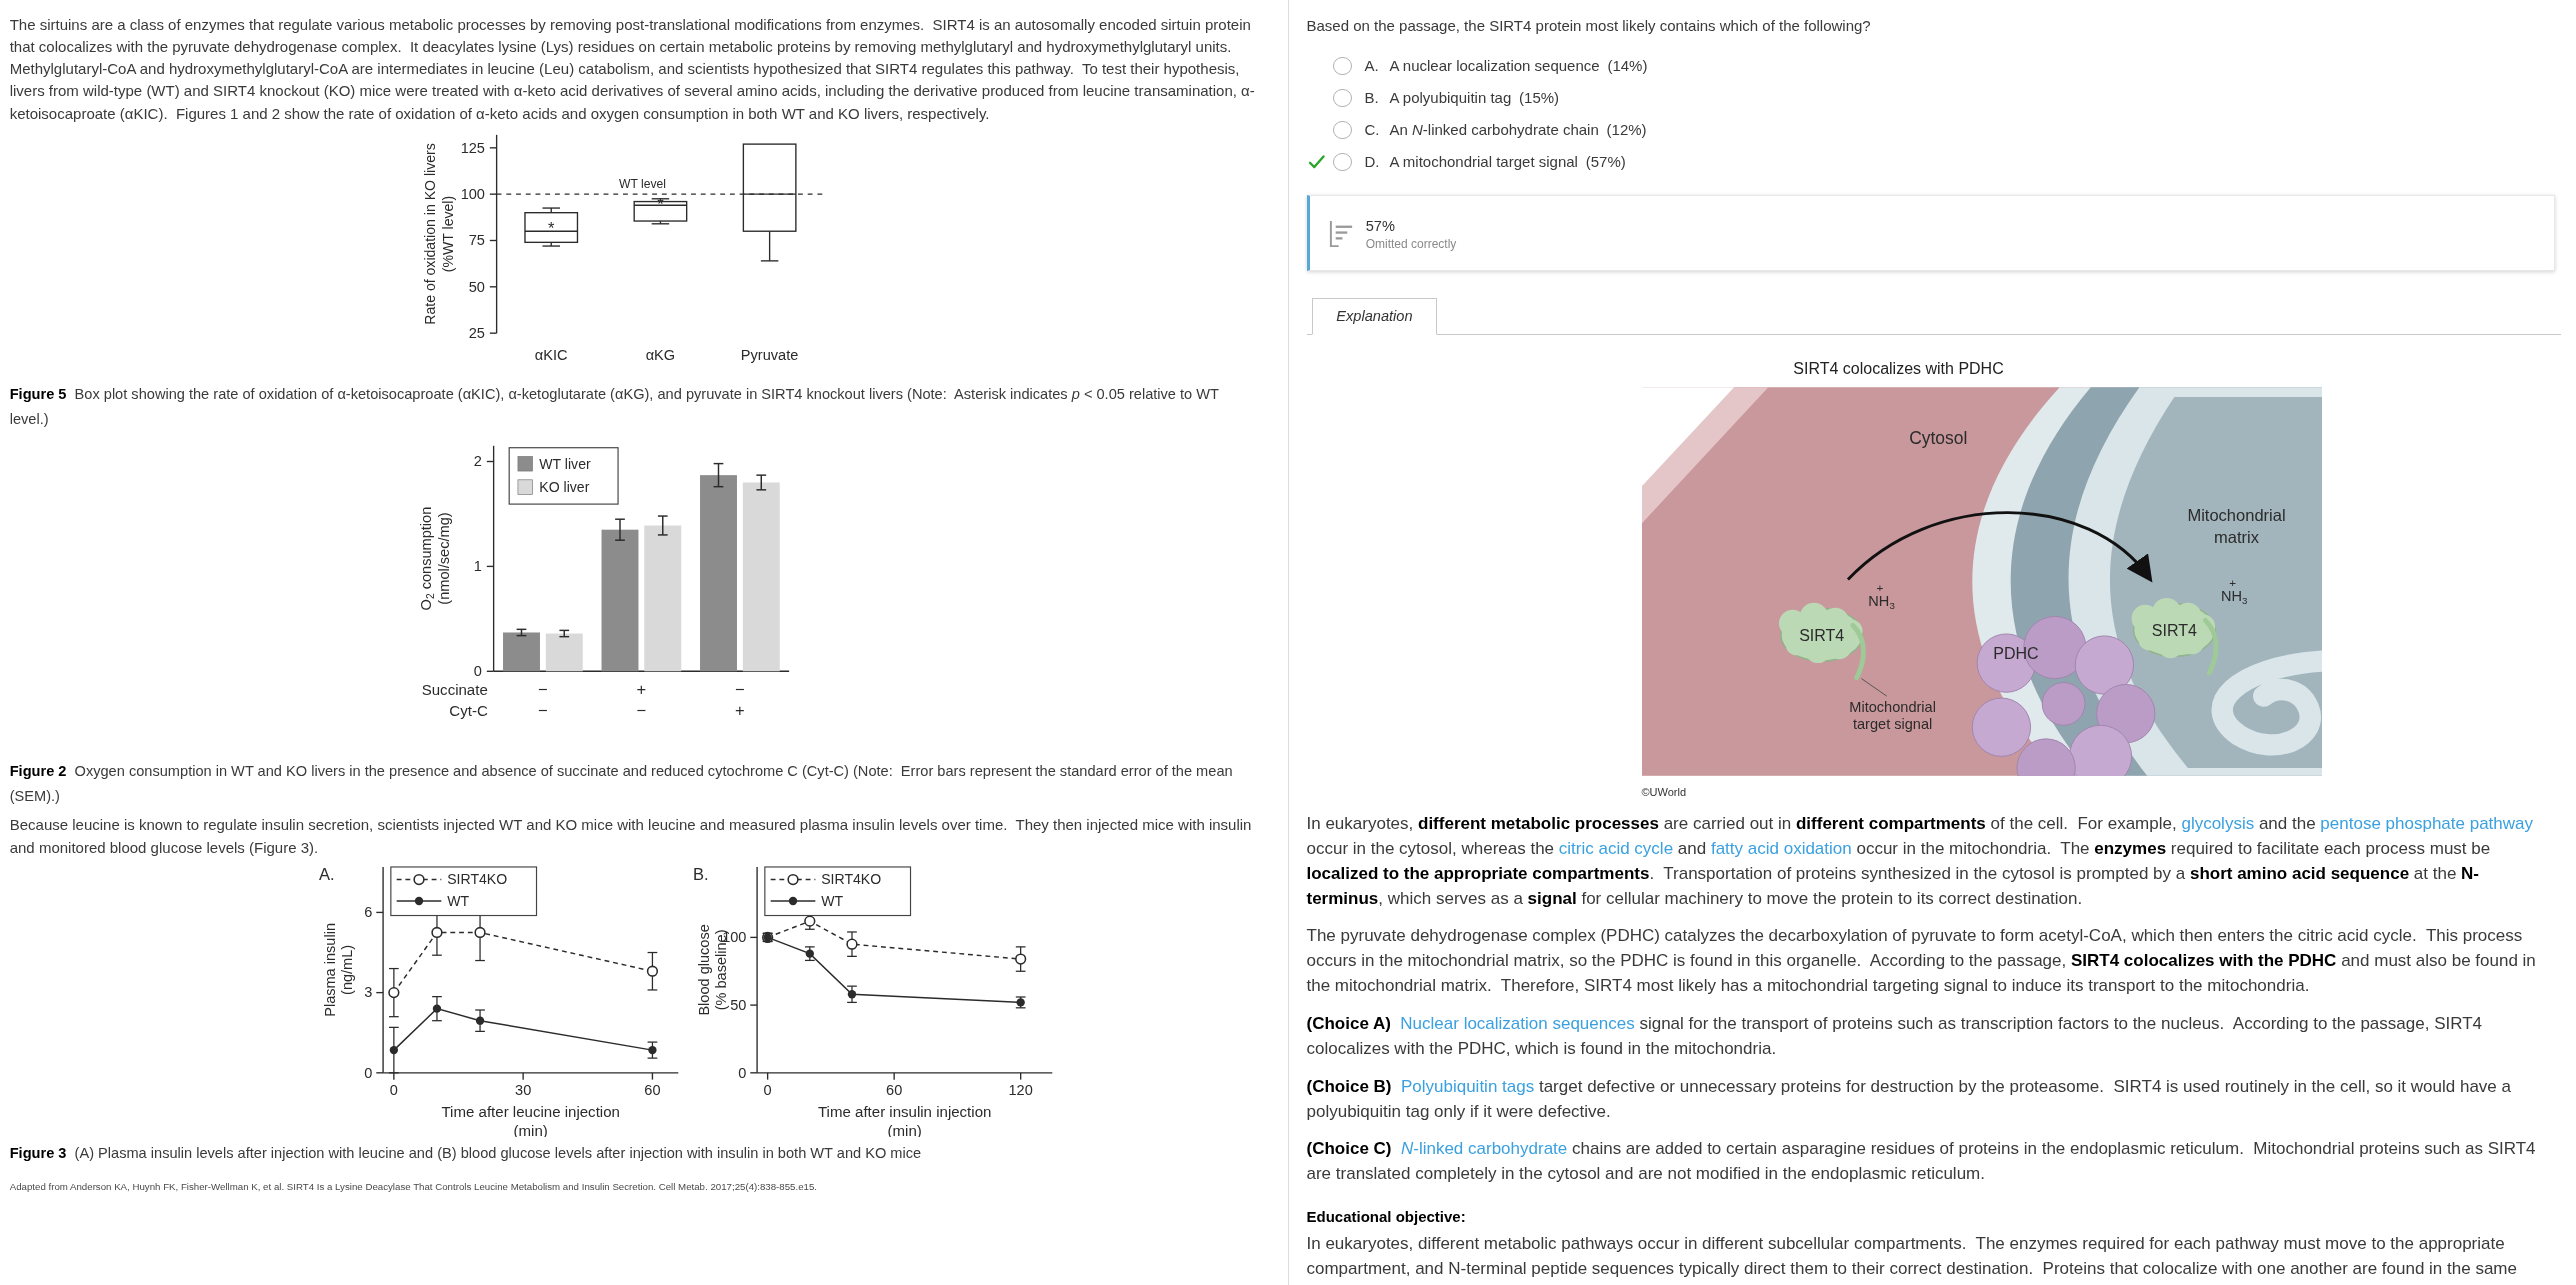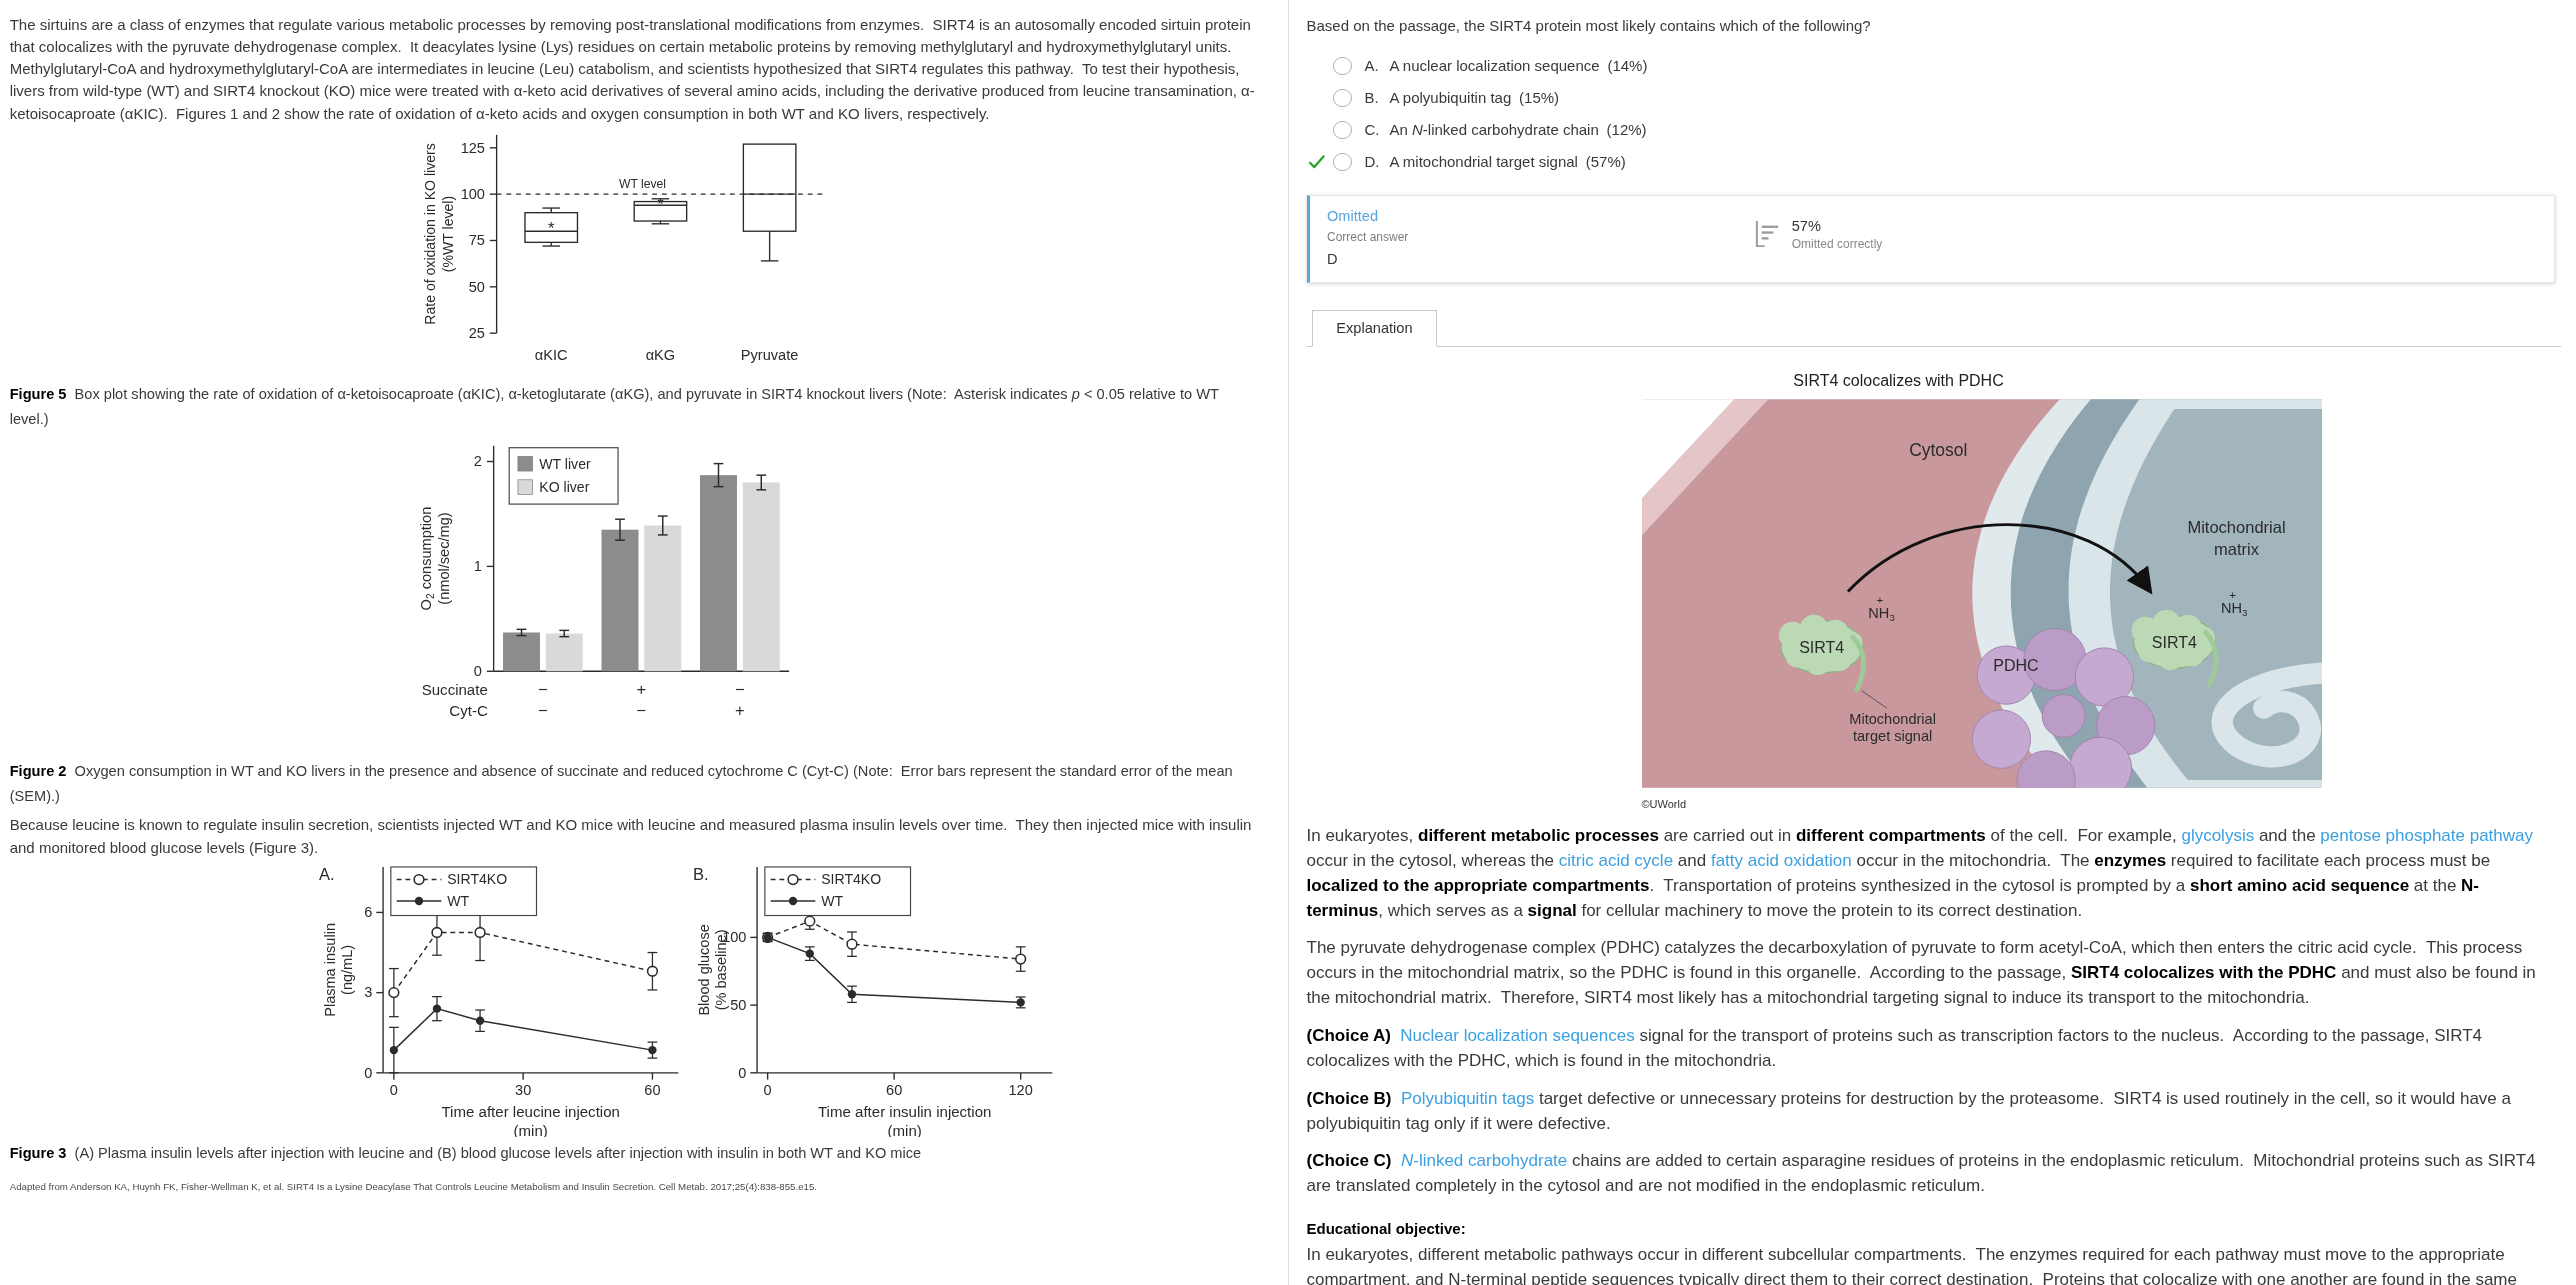--- a/index.html
+++ b/index.html
@@ -31,21 +31,21 @@
                  padding:11.7px 17.5px 15.5px; }
   .sc-left { width:426px; }
   .sc-status { color:#54a5dc; font-size:14.6px; }
   .sc-ca-label { color:#7d7d7d; font-size:12px; margin-top:5.8px; }
   .sc-ca { color:#333; font-size:14.6px; margin-top:6.8px; }
   .stat { display:flex; width:426px; align-items:flex-start; padding-top:9.7px; }
   .stat .ic { margin-right:9.7px; }
   .stat .v { font-size:14.6px; color:#333; }
   .stat .l { font-size:12px; color:#8a8a8a; margin-top:2.9px; }
 
-  .tabbar { margin-top:27px; border-bottom:1px solid #c9c9c9; padding-left:5.8px; }
+  .tabbar { margin-top:27px; border-bottom:1px solid #c9c9c9; padding-left:5.8px;font-style:italic; }
   .tab { display:inline-block; padding:8.7px 23px 9.7px; border:1px solid #c9c9c9; border-bottom:1px solid #fff;
          margin-bottom:-1px; background:#fff; font-size:14.6px; color:#333; cursor:pointer; }
 
   .diagram-block { width:548px; margin:25px 0 8px 301px;padding-left:34px; }
   .diagram-title { text-align:center; font-size:16px; color:#222; margin-bottom:9.7px; }
   .credit { font-size:11px; color:#333; margin-top:5.8px; }
 
   .expl-p { font-size:17px; line-height:25px; margin:12.6px 0; white-space:pre-wrap; max-width:1248px; color:#3a3a3a; }
   .expl-p b, .caption b { color:#000; }
   .lnk { color:#3aa0e0; cursor:pointer; }
@@ -326,25 +326,20 @@
           </svg>
         </span>
         <span class="radio"></span>
         <span class="c-letter">D.</span>
         <span class="c-text"><span>A mitochondrial target signal</span></span>
         <span class="c-pct">(57%)</span>
       </div>
     </div>
 
     <div class="status-card">
-      <div class="sc-left">
-        <div class="sc-status">Omitted</div>
-        <div class="sc-ca-label">Correct answer</div>
-        <div class="sc-ca">D</div>
-      </div>
       <div class="stat">
         <span class="ic">
           <svg width="29" height="33" viewBox="0 0 30 34">
             <path d="M4,3 L4,29 L12,29" fill="none" stroke="#9a9a9a" stroke-width="2"></path>
             <line x1="9" y1="9" x2="26" y2="9" stroke="#9a9a9a" stroke-width="2.4"></line>
             <line x1="9" y1="15" x2="21" y2="15" stroke="#9a9a9a" stroke-width="2.4"></line>
             <line x1="9" y1="21" x2="16" y2="21" stroke="#9a9a9a" stroke-width="2.4"></line>
           </svg>
         </span>
         <div>

